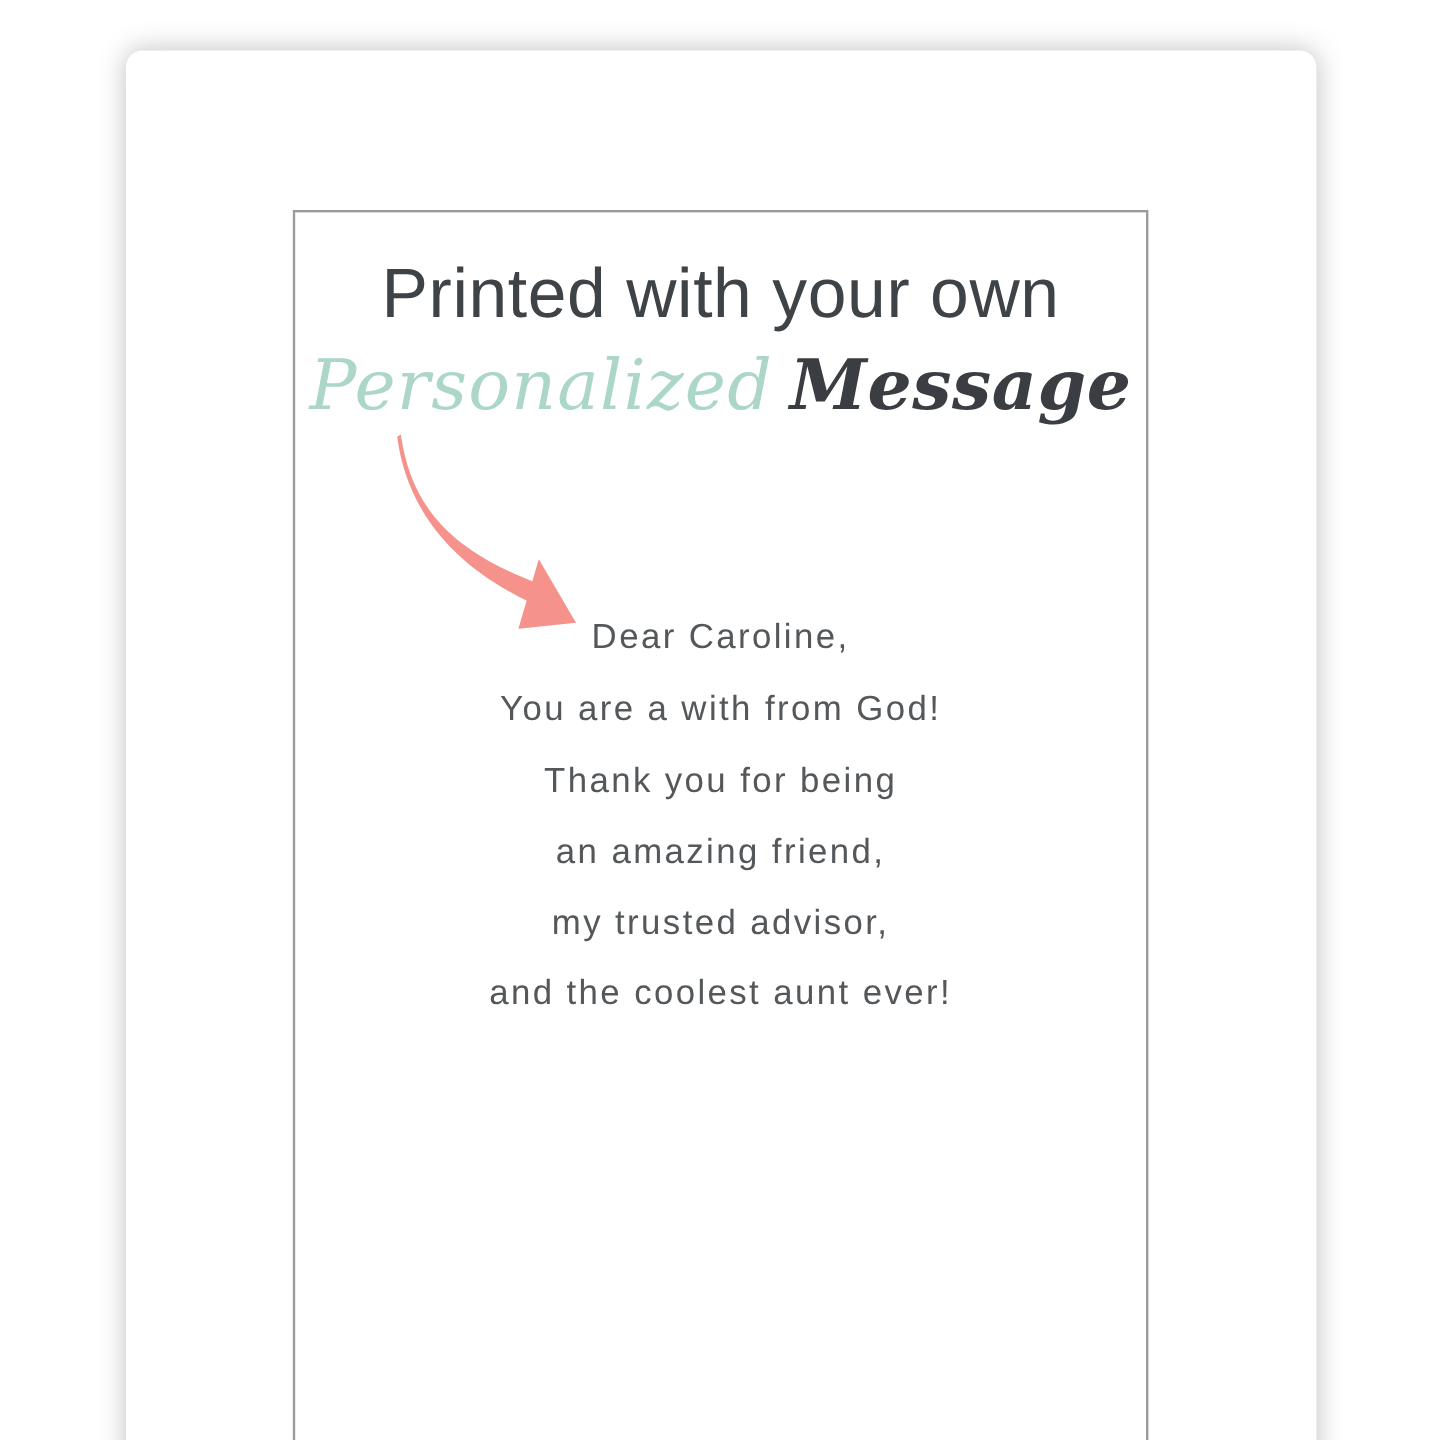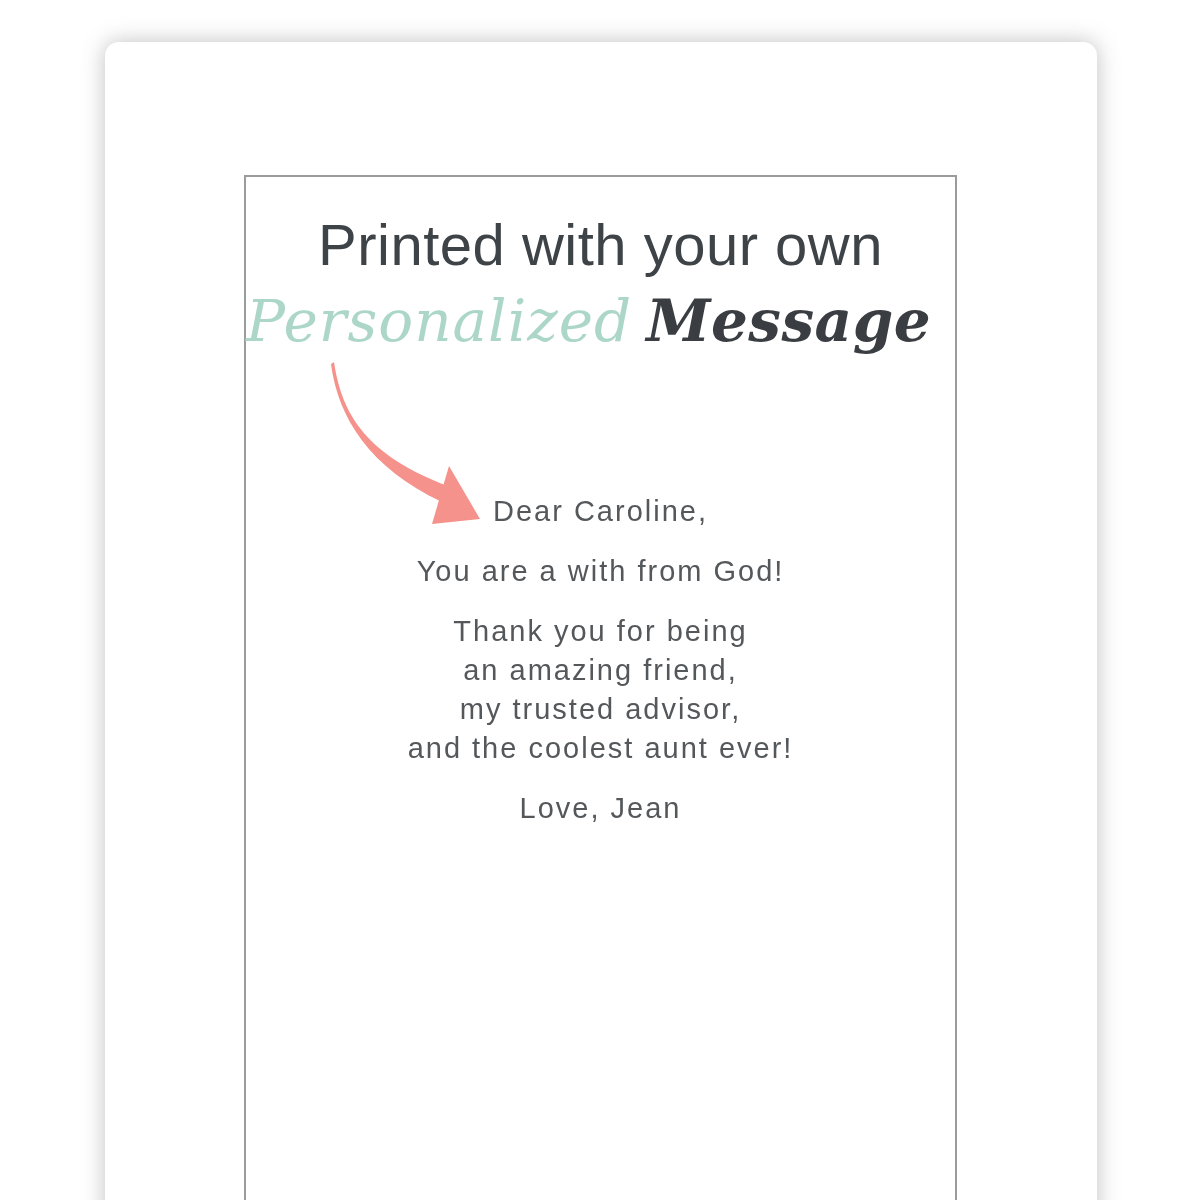--- a/index.html
+++ b/index.html
@@ -45,20 +45,21 @@
     font-size: 58px;
     line-height: 64px;
     font-weight: 400;
     letter-spacing: 0.5px;
   }
   .heading-line2 {
     position: absolute;
     top: 104px;
     left: 0;
     width: 100%;
+    text-align: center;
     font-family: "DejaVu Serif", serif;
     font-style: italic;
     font-size: 58px;
     line-height: 80px;
     white-space: nowrap;
   }
   .script-accent {
     letter-spacing: 1px;
   }
   .script-dark {
@@ -81,20 +82,21 @@
     text-align: center;
   }
   .stanza {
     margin: 0 0 21px 0;
   }
   .line {
     font-size: 29px;
     line-height: 39px;
     letter-spacing: 2px;
     font-weight: 400;
+    margin-top: 20px;
   }
 </style>
 </head>
 <body>
 
 <div class="stage">
   <div class="card">
     <div class="frame">
 
       <div class="heading-line1" style="color: rgb(62, 67, 71);">Printed with your own</div>
@@ -109,23 +111,20 @@
         </div>
         <div class="stanza">
           <div class="line">You are a with from God!</div>
         </div>
         <div class="stanza">
           <div class="line">Thank you for being</div>
           <div class="line">an amazing friend,</div>
           <div class="line">my trusted advisor,</div>
           <div class="line">and the coolest aunt ever!</div>
         </div>
-        <div class="stanza">
-          <div class="line">Love, Jean</div>
-        </div>
       </div>
 
     </div>
 
     <svg class="arrow-svg" viewBox="0 0 158 175" xmlns="http://www.w3.org/2000/svg">
       <g fill="#f4928b">
         <path d="M6,6 C 14,60 40,100 120,130 L 114,146 C 42,112 10,62 3,8 Z"></path>
         <polygon points="121,110 152,163 104,168"></polygon>
       </g>
     </svg>

